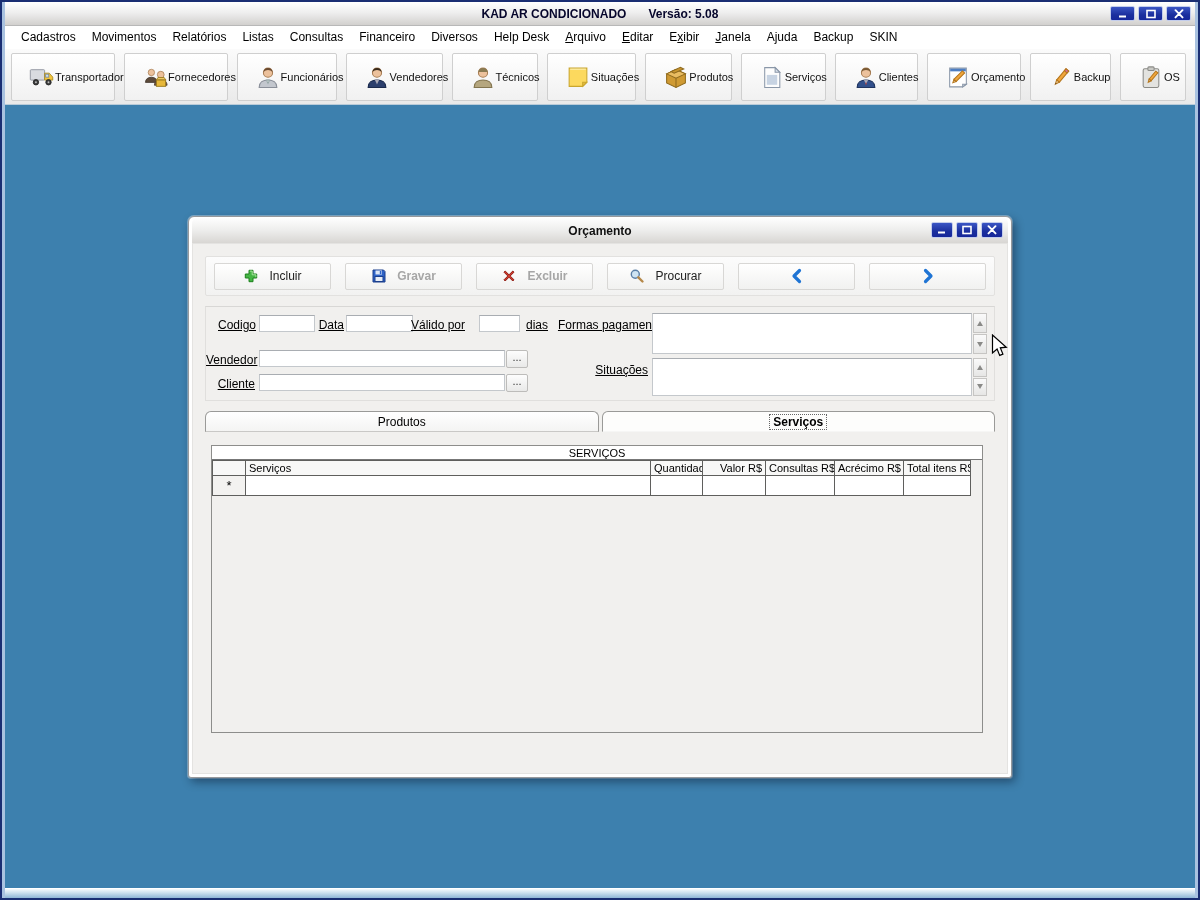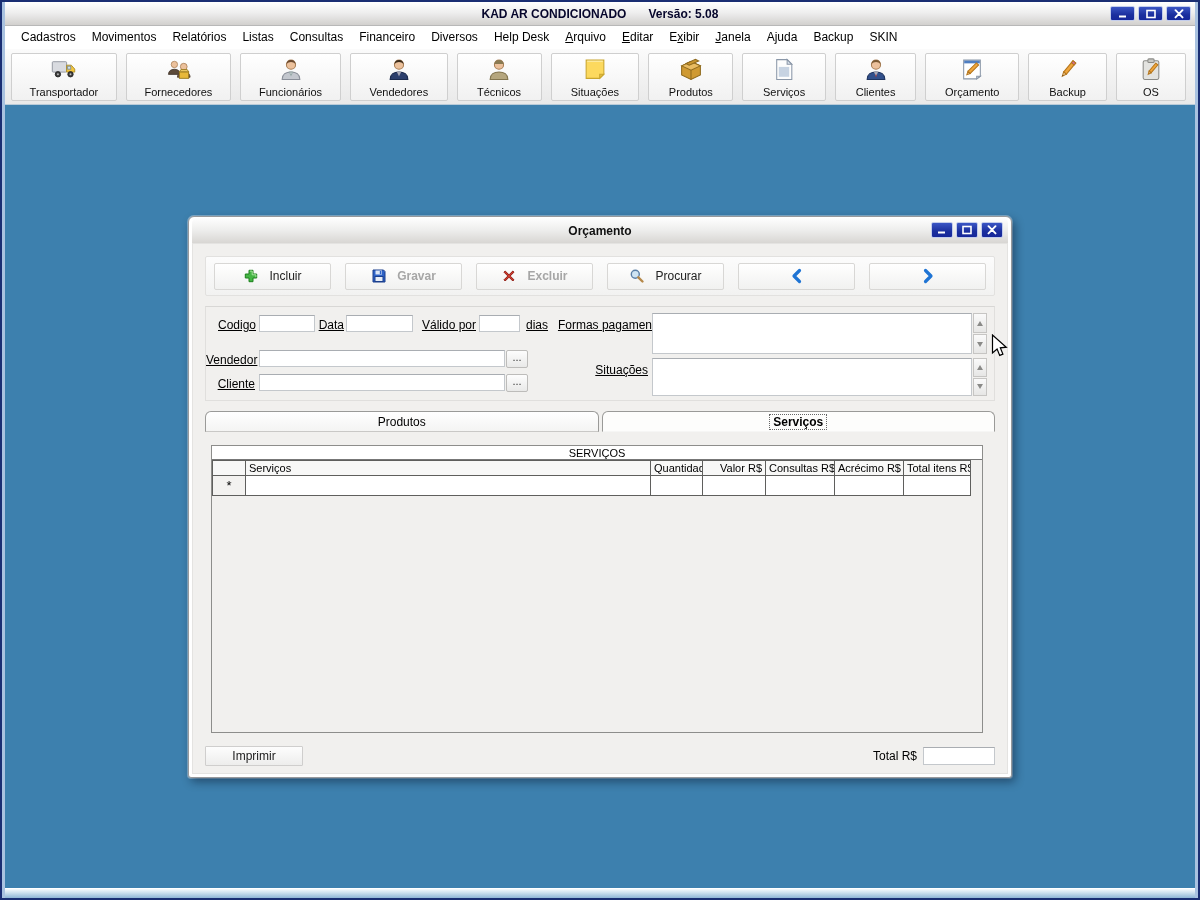--- a/index.html
+++ b/index.html
@@ -16,21 +16,21 @@
   .win-btn { width:25px; height:15px; background:linear-gradient(180deg,#3a55c4 0%,#1b2f9e 60%,#16279a 100%); border:1px solid #c3cdec; border-radius:2px; display:flex; align-items:center; justify-content:center; cursor:default; }
   .win-btn svg { display:block; }
 
   
   .menubar { height:23px; background:#ffffff; display:flex; align-items:center; padding-left:8px; flex:none; }
   .menu-item { font-size:12px; color:#000; padding:0 8px; line-height:23px; white-space:nowrap; }
   .menu-item .ul { text-decoration:underline; }
 
   
   .toolbar { height:56px; background:linear-gradient(180deg,#fbfbfb,#e9e9e9); border-bottom:1px solid #b9cbd9; display:flex; align-items:center; padding:0 0 0 6px; flex:none; }
-  .tb-btn { height:48px; min-width:64px; margin-right:9px; padding:2px 23px 1px; background:linear-gradient(180deg,#ffffff,#f1f1f1); border:1px solid #cfcfcf; border-radius:2px; display:flex; flex-direction:column; align-items:center; justify-content:space-between; }
+  .tb-btn { height:48px; min-width:64px; margin-right:9px; padding:2px 17px 1px; background:linear-gradient(180deg,#ffffff,#f1f1f1); border:1px solid #cfcfcf; border-radius:2px; display:flex; flex-direction:row; align-items:center; justify-content:space-between; }
   .tb-icon { height:27px; display:flex; align-items:center; justify-content:center; }
   .tb-icon svg { width:26px; height:25px; display:block; }
   .tb-label { font-size:11px; color:#111; white-space:nowrap; line-height:14px; }
 
   
   .mdi { flex:1; position:relative; background:#3d80ae; min-height:0; }
 
   
   .bottom-strip { height:10px; background:linear-gradient(180deg,#f6fafd 0%,#cfe2ef 40%,#8fb6d6 100%); border-top:1px solid #ffffff; flex:none; }
 
@@ -373,21 +373,21 @@
                   </svg>
                 </span>
               </div>
             </div>
 
           <div class="form-panel">
             <span class="fp-label" style="left:12px; width:38px; top:11px;">Codigo</span>
             <input class="tx" style="left: 53px; top: 8px; width: 56px; height: 17px;">
             <span class="fp-label" style="left:108px; width:30px; top:11px;">Data</span>
             <input class="tx" style="left: 140px; top: 8px; width: 67px; height: 17px;">
-            <span class="fp-label" style="left:212px; width:58px; top:11px;">Válido por</span>
+            <span class="fp-label" style="left:201px; width:58px; top:11px;">Válido por</span>
             <input class="tx" style="left: 273px; top: 8px; width: 41px; height: 17px;">
             <span class="fp-label" style="left:320px; width:28px; top:11px; text-align:left;">dias</span>
             <span class="fp-label" style="left:340px; width:116px; top:11px;">Formas pagamento</span>
             <textarea class="tx" style="left: 446px; top: 6px; width: 320px; height: 41px;"></textarea>
             <div class="spinner" style="left:767px; top:6px; height:41px;">
               <div class="spin-btn">
                   <span class="tri-up"></span>
                 </div>
               <div class="spin-btn">
                   <span class="tri-down"></span>
@@ -456,27 +456,20 @@
                     <td></td>
                     <td></td>
                     <td></td>
                     <td></td>
                     <td class="filler"></td>
                   </tr>
                 </tbody>
             </table>
           </div>
 
-          <div class="child-footer">
-            <div class="imprimir-btn">Imprimir</div>
-            <div class="total-wrap">
-              <span class="total-label">Total R$</span>
-              <input class="total-input" value="" style="">
-            </div>
-          </div>
 
         </div>
       </div>
 
       <div class="cursor">
         <svg width="18" height="26" viewBox="0 0 18 26">
             <path d="M1.5 1v18l4.6-3.9 2.6 6.3 3.2-1.3-2.6-6.3 6-.6z" fill="#fff" stroke="#000" stroke-width="1.2"></path>
           </svg>
       </div>
 

